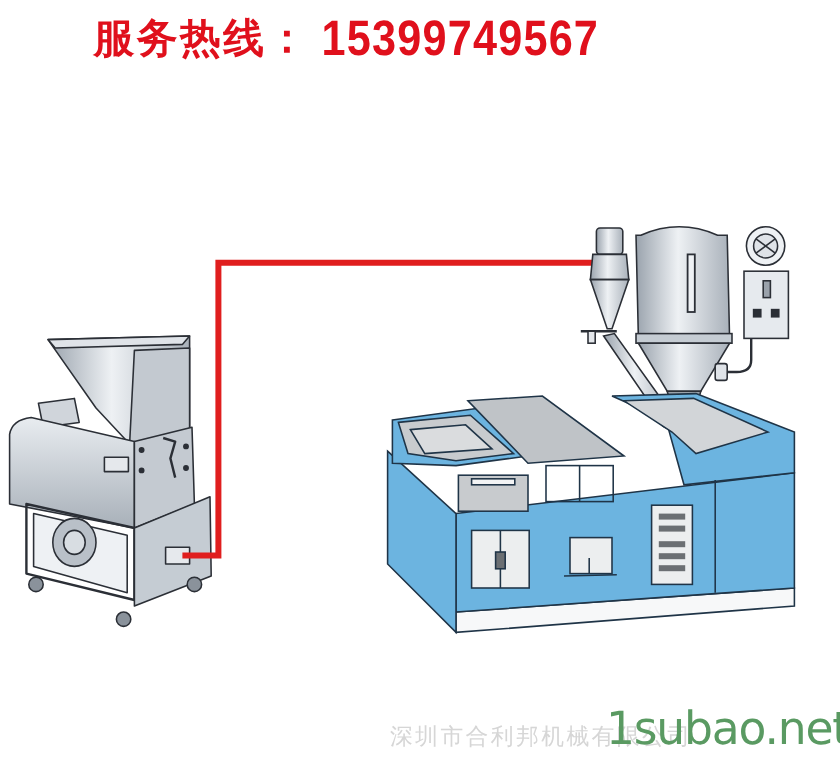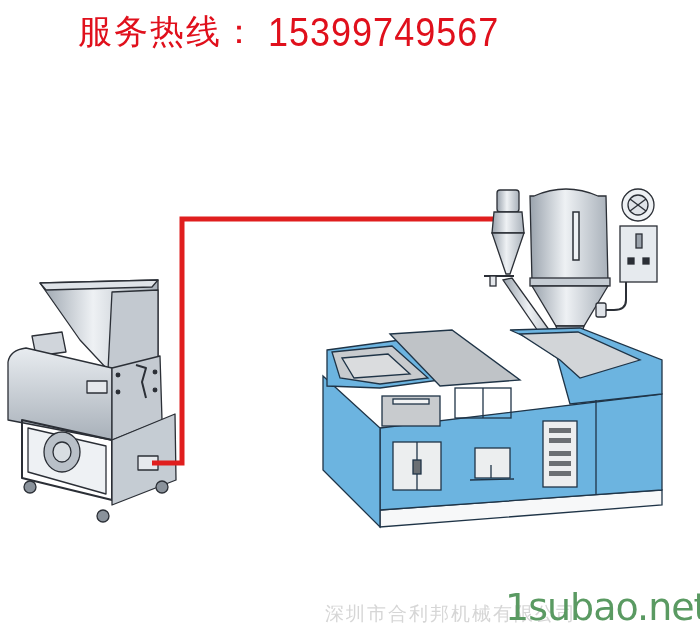--- a/index.html
+++ b/index.html
@@ -1,17 +1,17 @@
 <!DOCTYPE html>
 <html><head>
 <meta charset="utf-8">
 <style>
   html,body{margin:0;padding:0;background:#ffffff;}
   body{width:700px;height:644px;position:relative;overflow:hidden;font-family:"DejaVu Sans",sans-serif;}
-  .hotline{position:absolute;left:78px;top:10px;height:44px;display:flex;align-items:center;color:#e0101c;font-weight:normal;white-space:nowrap;}
+  .hotline{position:absolute;left:78px;top:10px;height:44px;display:flex;align-items:center;color:#e0101c;font-weight:bold;white-space:nowrap;}
   .hotline .label{font-size:34px;letter-spacing:2px;font-family:"DejaVu Sans",sans-serif;}
   .hotline .colon{font-size:34px;margin-right:12px;}
   .hotline .phone{font-size:36px;font-family:"Liberation Sans",sans-serif;letter-spacing:1px;transform:scaleY(1.15);display:inline-block;}
   svg.scene{position:absolute;left:0;top:0;}
   .company{position:absolute;left:325px;top:601px;font-size:19px;color:#d6d6d6;letter-spacing:2px;font-family:"DejaVu Sans",sans-serif;white-space:nowrap;}
   .watermark{position:absolute;left:505px;top:585px;font-size:38px;color:#5a9a62;font-family:"DejaVu Sans",sans-serif;letter-spacing:-1px;white-space:nowrap;}
 </style>
 </head>
 <body>
 

